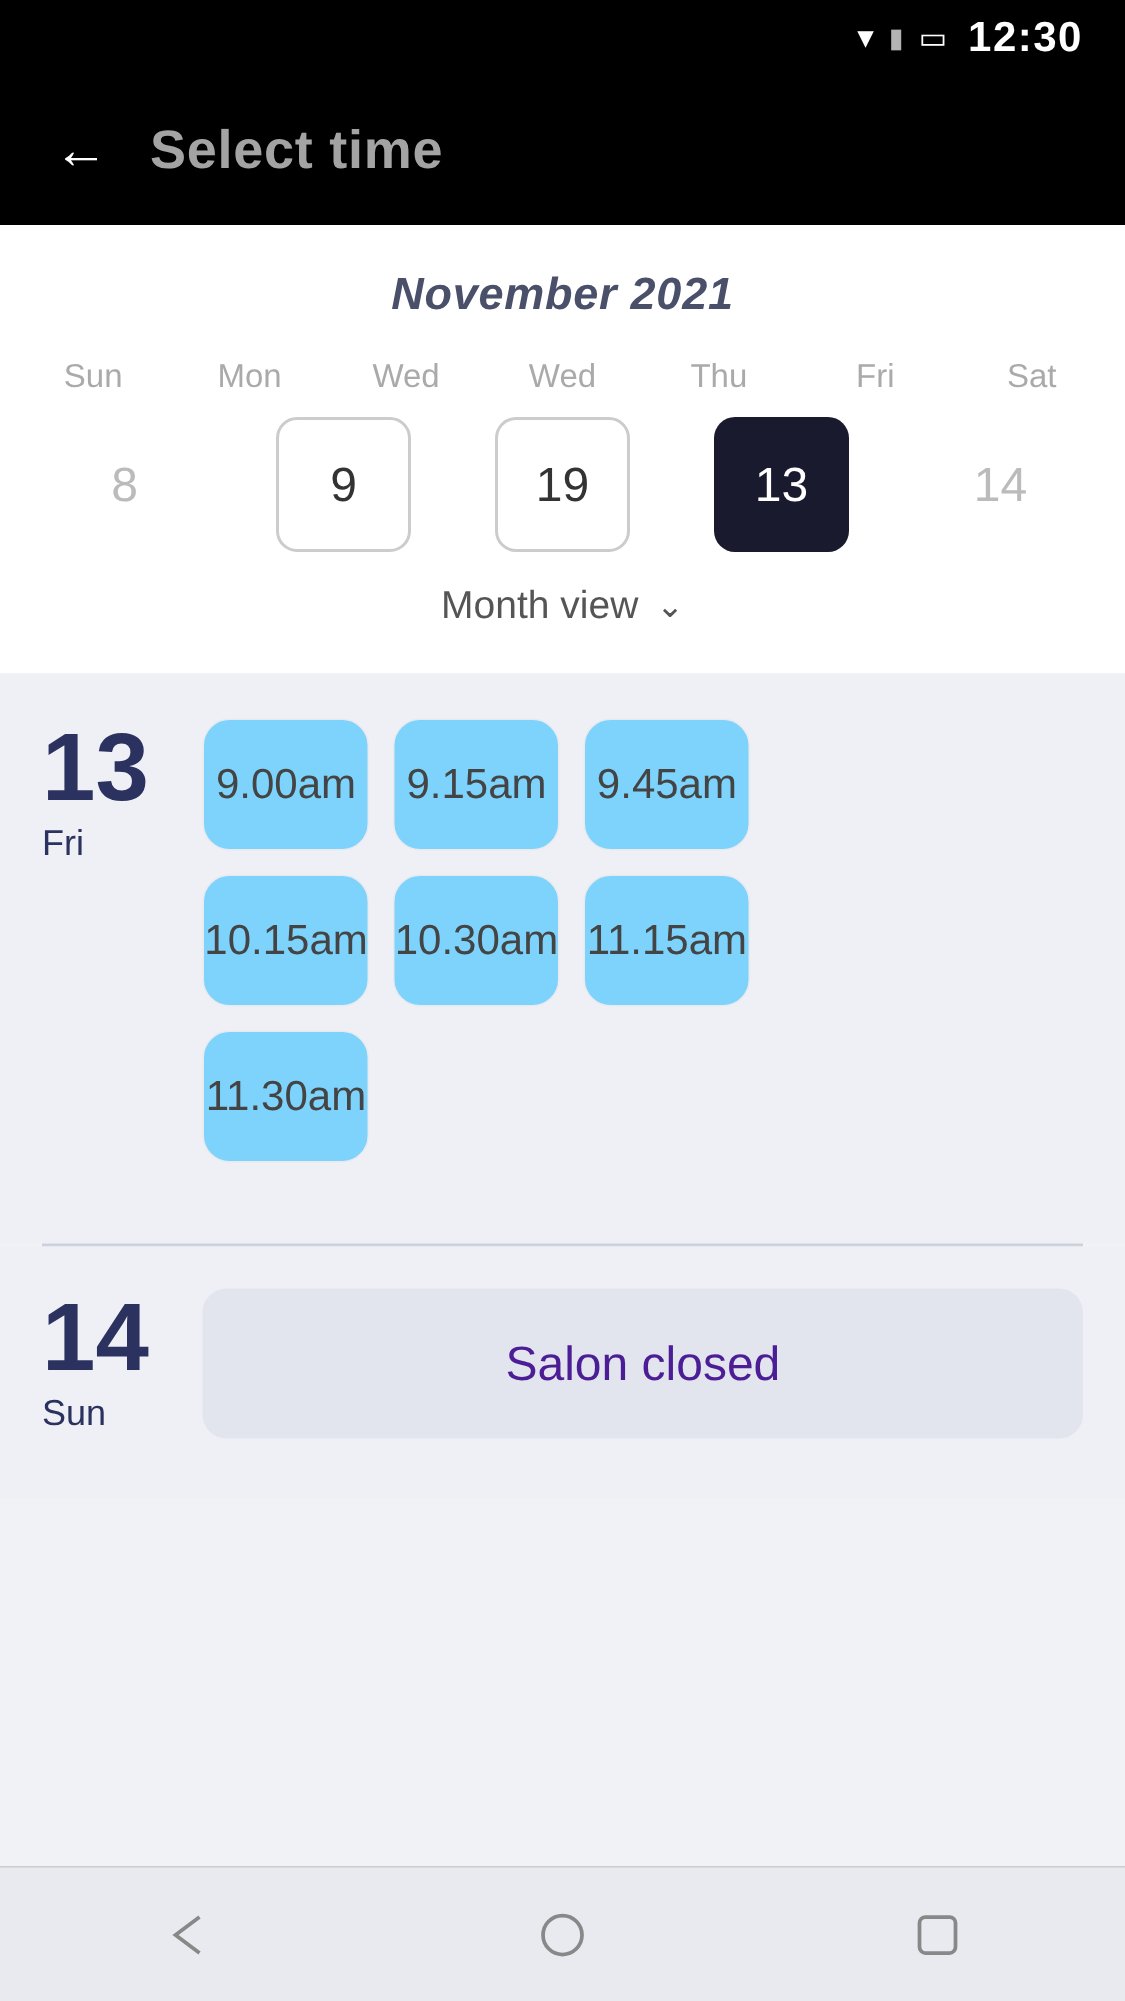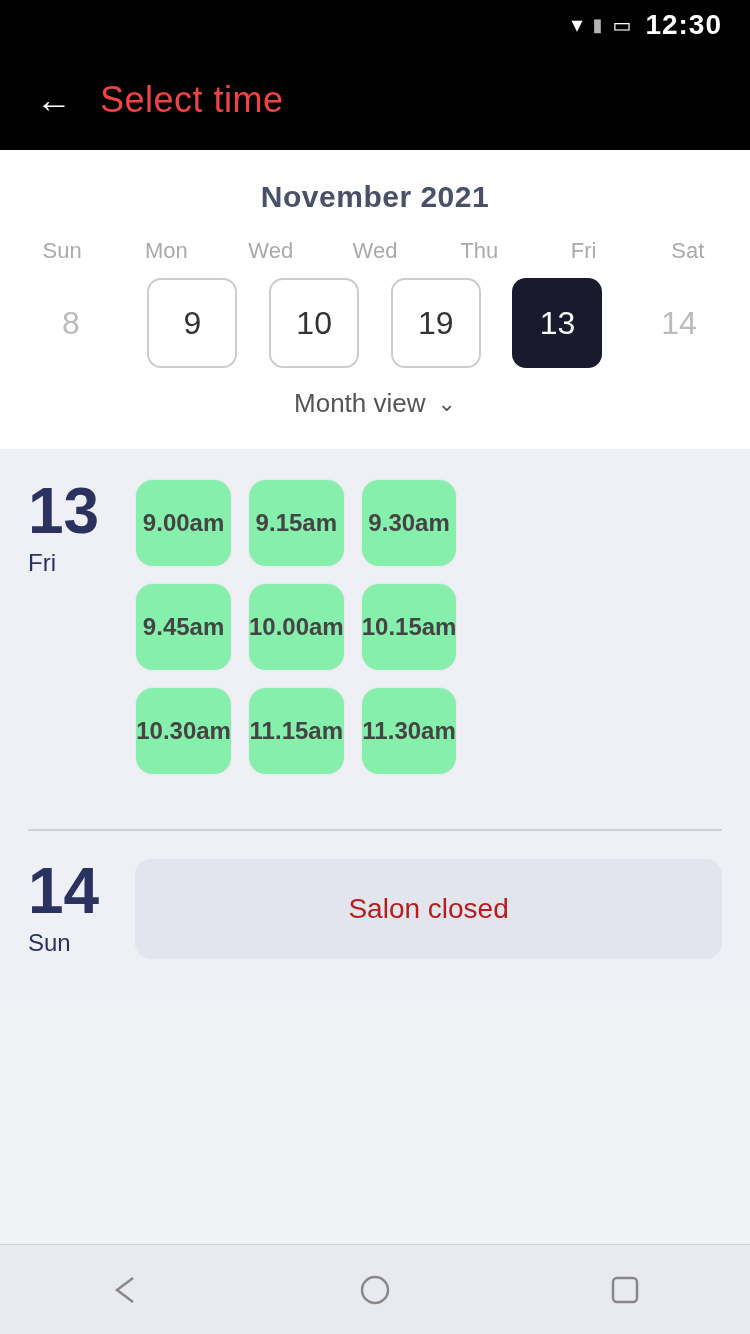--- a/index.html
+++ b/index.html
@@ -47,39 +47,40 @@
       padding: 0 36px;
       gap: 28px;
     }
     .back-arrow {
       color: #fff;
       font-size: 36px;
       cursor: pointer;
       line-height: 1;
     }
     .header-title {
-      color: #ef4444;
+      color: #a3a3a3;
       font-size: 36px;
-      font-weight: 400;
+      font-weight: 700;
       letter-spacing: 0.5px;
     }
 
     
     .calendar-section {
       background: #fff;
       padding: 30px 0 20px;
     }
 
     .month-label {
       text-align: center;
       font-size: 30px;
       font-weight: 600;
       color: #4a4f6a;
       margin-bottom: 24px;
       letter-spacing: 0.5px;
+      font-style: italic;
     }
 
     .weekdays-row {
       display: flex;
       justify-content: space-around;
       padding: 0 10px;
       margin-bottom: 14px;
     }
     .weekday {
       font-size: 22px;
@@ -164,29 +165,29 @@
       font-weight: 400;
       margin-top: 6px;
     }
 
     .time-grid {
       display: grid;
       grid-template-columns: 1fr 1fr 1fr;
       gap: 16px;
     }
     .time-slot {
-      background: #86efac;
+      background: #7dd3fc;
       border-radius: 18px;
       height: 88px;
       display: flex;
       align-items: center;
       justify-content: center;
-      font-size: 24px;
+      font-size: 28px;
       color: #444;
-      font-weight: 700;
+      font-weight: 400;
       cursor: pointer;
       border: 1.5px solid #e8eaee;
     }
 
     .divider {
       height: 2px;
       background: #d8dce6;
       margin: 30px 0;
     }
 
@@ -201,22 +202,22 @@
       gap: 36px;
     }
     .closed-box {
       flex: 1;
       background: #e2e5ee;
       border-radius: 16px;
       height: 100px;
       display: flex;
       align-items: center;
       justify-content: center;
-      font-size: 28px;
-      color: #b91c1c;
+      font-size: 32px;
+      color: #4c1d95;
       font-weight: 400;
       text-align: right;
     }
 
     
     .bottom-nav {
       position: fixed;
       bottom: 0;
       width: 750px;
       height: 90px;
@@ -275,21 +276,20 @@
       <span class="weekday">Wed</span>
       <span class="weekday">Wed</span>
       <span class="weekday">Thu</span>
       <span class="weekday">Fri</span>
       <span class="weekday">Sat</span>
     </div>
 
     <div class="days-row">
       <div class="day-cell muted">8</div>
       <div class="day-cell bordered">9</div>
-      <div class="day-cell bordered">10</div>
       <div class="day-cell bordered">19</div>
       <div class="day-cell selected">13</div>
       <div class="day-cell muted">14</div>
     </div>
 
     <div class="month-view-row">
       <span class="month-view-label">Month view</span>
       <span class="chevron-down">⌄</span>
     </div>
 
@@ -299,23 +299,21 @@
 
     <div class="day-header">
       <div>
         <div class="day-number">13</div>
         <div class="day-name-label">Fri</div>
       </div>
 
       <div class="time-grid">
         <div class="time-slot">9.00am</div>
         <div class="time-slot">9.15am</div>
-        <div class="time-slot">9.30am</div>
         <div class="time-slot">9.45am</div>
-        <div class="time-slot">10.00am</div>
         <div class="time-slot">10.15am</div>
         <div class="time-slot">10.30am</div>
         <div class="time-slot">11.15am</div>
         <div class="time-slot">11.30am</div>
       </div>
     </div>
 
   </div>
 
   <div class="divider" style="background:#eef0f5; height:2px; margin:0;"></div>

